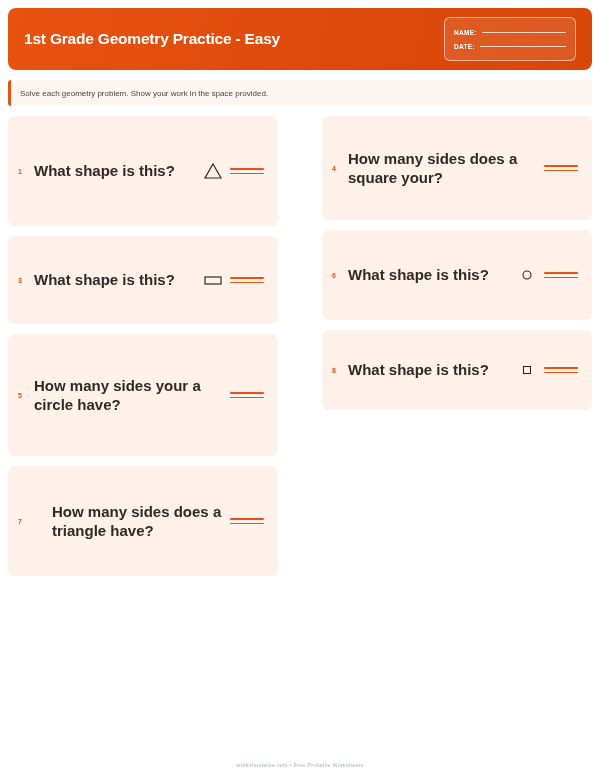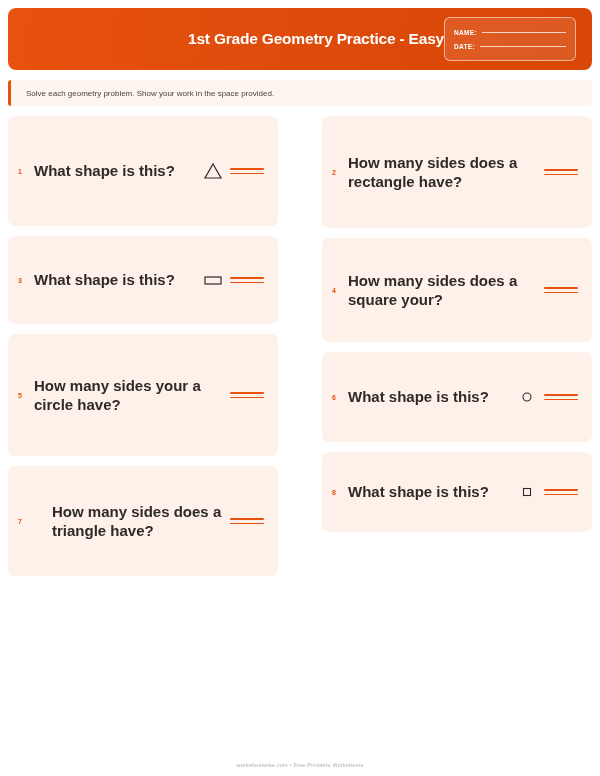--- a/index.html
+++ b/index.html
@@ -28,21 +28,20 @@
     background: linear-gradient(100deg, #e8520f 0%, #dd4a0a 55%, #d94708 100%);
     display: flex;
     align-items: center;
     padding: 0 16px;
   }
   .header-left {
     display: flex;
     flex-direction: column;
     justify-content: center;
     flex: 1 1 auto;
-    text-align: right;
   }
   .title {
     color: #ffffff;
     font-size: 15.5px;
     font-weight: bold;
     letter-spacing: -0.2px;
     line-height: 1.1;
   }
   .subtitle {
     color: #fcd9c5;
@@ -83,21 +82,21 @@
 
   
   .instructions {
     margin: 10px 8px 0 8px;
     height: 26px;
     background: #fdf5ef;
     border-left: 3px solid #e8520f;
     border-radius: 3px;
     display: flex;
     align-items: center;
-    padding-left: 15px;
+    padding-left: 9px;
   }
   .instructions span {
     color: #4a4340;
     font-size: 8px;
   }
 
   
   .grid {
     margin: 10px 8px 0 8px;
     display: grid;
@@ -247,29 +246,20 @@
         <span class="answer">
           <span class="line"></span>
           <span class="line"></span>
         </span>
       </div>
 
     </div>
 
     <div class="col">
 
-      <div class="problem" style="min-height:112px;">
-        <span class="pnum">2</span>
-        <span class="qtext">How many sides does a rectangle have?</span>
-        <span class="shape empty"></span>
-        <span class="answer">
-          <span class="line"></span>
-          <span class="line"></span>
-        </span>
-      </div>
 
       <div class="problem" style="min-height:104px;">
         <span class="pnum">4</span>
         <span class="qtext">How many sides does a square your?</span>
         <span class="shape empty"></span>
         <span class="answer">
           <span class="line"></span>
           <span class="line"></span>
         </span>
       </div>

